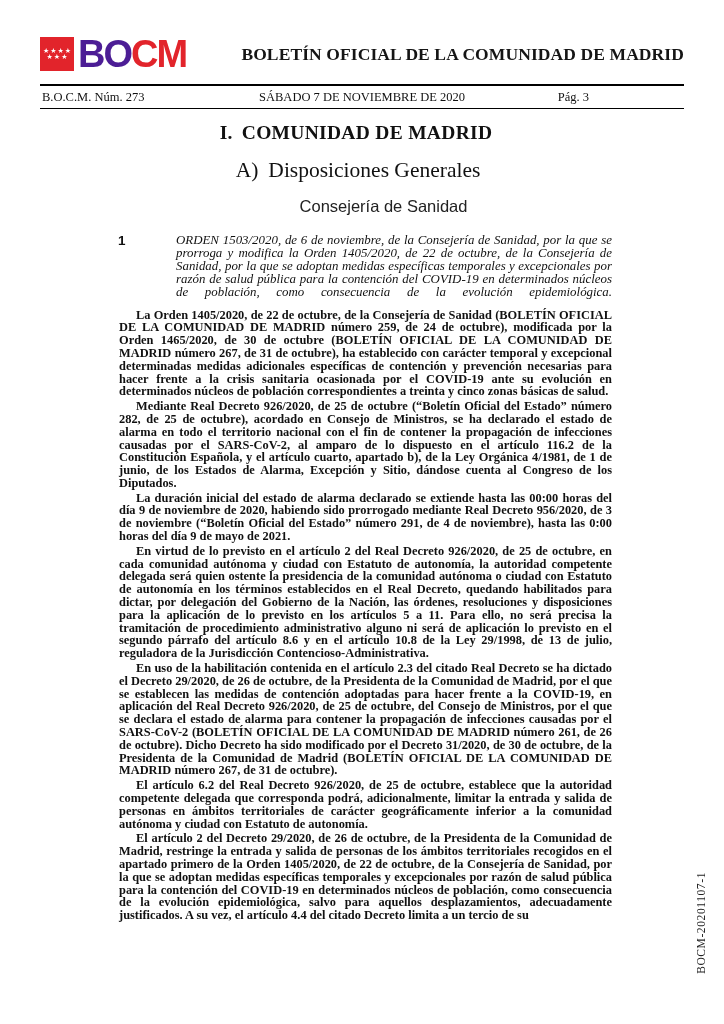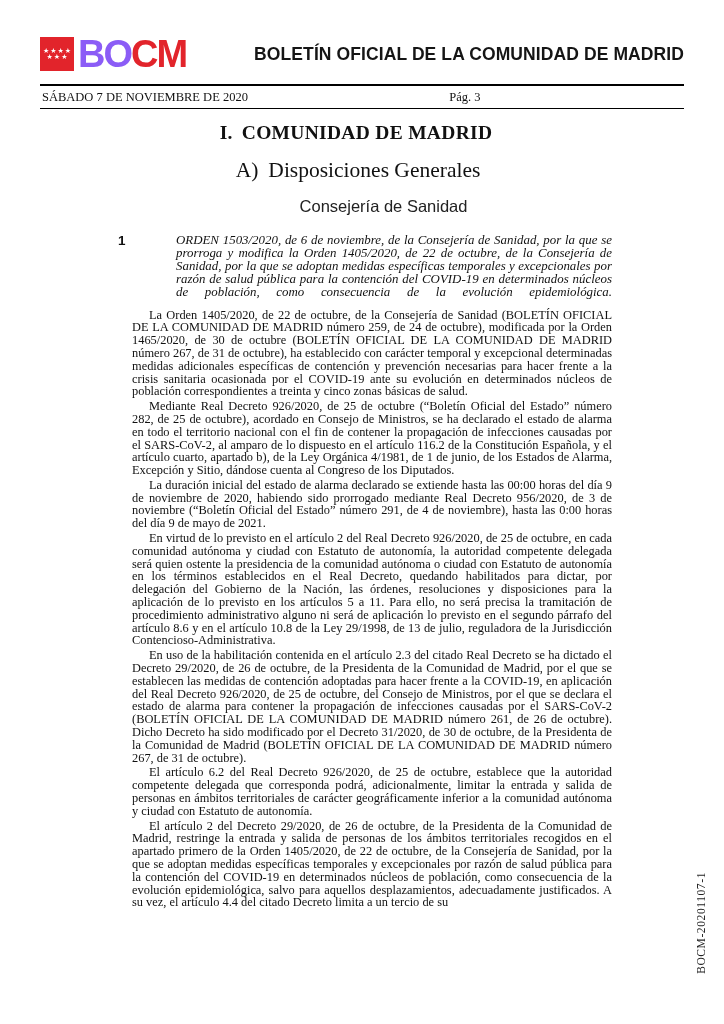--- a/index.html
+++ b/index.html
@@ -40,24 +40,24 @@
     text-indent: 1px;
     font-family: "DejaVu Sans", sans-serif;
   }
   .logotype {
     font-family: "Liberation Sans", sans-serif;
     font-weight: bold;
     font-size: 38px;
     line-height: 34px;
     letter-spacing: -2px;
   }
-  .logotype .bo { color: #8b5cf6; }
+  .logotype .bo { color: #4c1d95; }
   .logotype .cm { color: #e2242b; margin-top: 6px; }
   .masthead-title {
-    font-family: Liberation Sans, sans-serif;
+    font-family: Liberation Serif, serif;
     font-weight: bold;
     font-size: 17.5px;
     letter-spacing: 0.1px;
     text-align: right;
     color: #151515;
   }
 
   
   .meta-row {
     margin: 12px 40px 0 40px;
@@ -118,21 +118,21 @@
     box-sizing: border-box;
   }
   .article-summary {
     margin: 0;
     font-style: italic;
     font-size: 12.9px;
     line-height: 12.9px;
     text-align: justify;
     text-align-last: justify;
   }
-  .para { margin: 0 0 2px 17px; text-indent: 17px; }
+  .para { margin: 0 0 2px 4px; text-indent: 17px; font-weight: bold; }
 
   
   .vertical-ref {
     position: absolute;
     right: 17px;
     bottom: 50px;
     writing-mode: vertical-rl;
     transform: rotate(180deg);
     font-size: 11.5px;
     letter-spacing: 0.6px;
@@ -149,20 +149,21 @@
       <div class="flag">
         <span class="stars">★★★★</span>
         <span class="stars">★★★</span>
       </div>
       <div class="logotype"><span class="bo">BO</span><span class="cm">CM</span></div>
     </div>
     <div class="masthead-title">BOLETÍN OFICIAL DE LA COMUNIDAD DE MADRID</div>
   </header>
 
   <div class="meta-row">
+    <span class="meta-left">B.O.C.M. Núm. 273</span>
     <span class="meta-center">SÁBADO 7 DE NOVIEMBRE DE 2020</span>
     <span class="meta-right">Pág. 3</span>
   </div>
 
   <h1 class="section-heading"><span class="num">I.</span><span>COMUNIDAD DE MADRID</span></h1>
 
   <h2 class="subsection-heading"><span class="num">A)</span><span>Disposiciones Generales</span></h2>
 
   <h3 class="department-heading">Consejería de Sanidad</h3>
 

